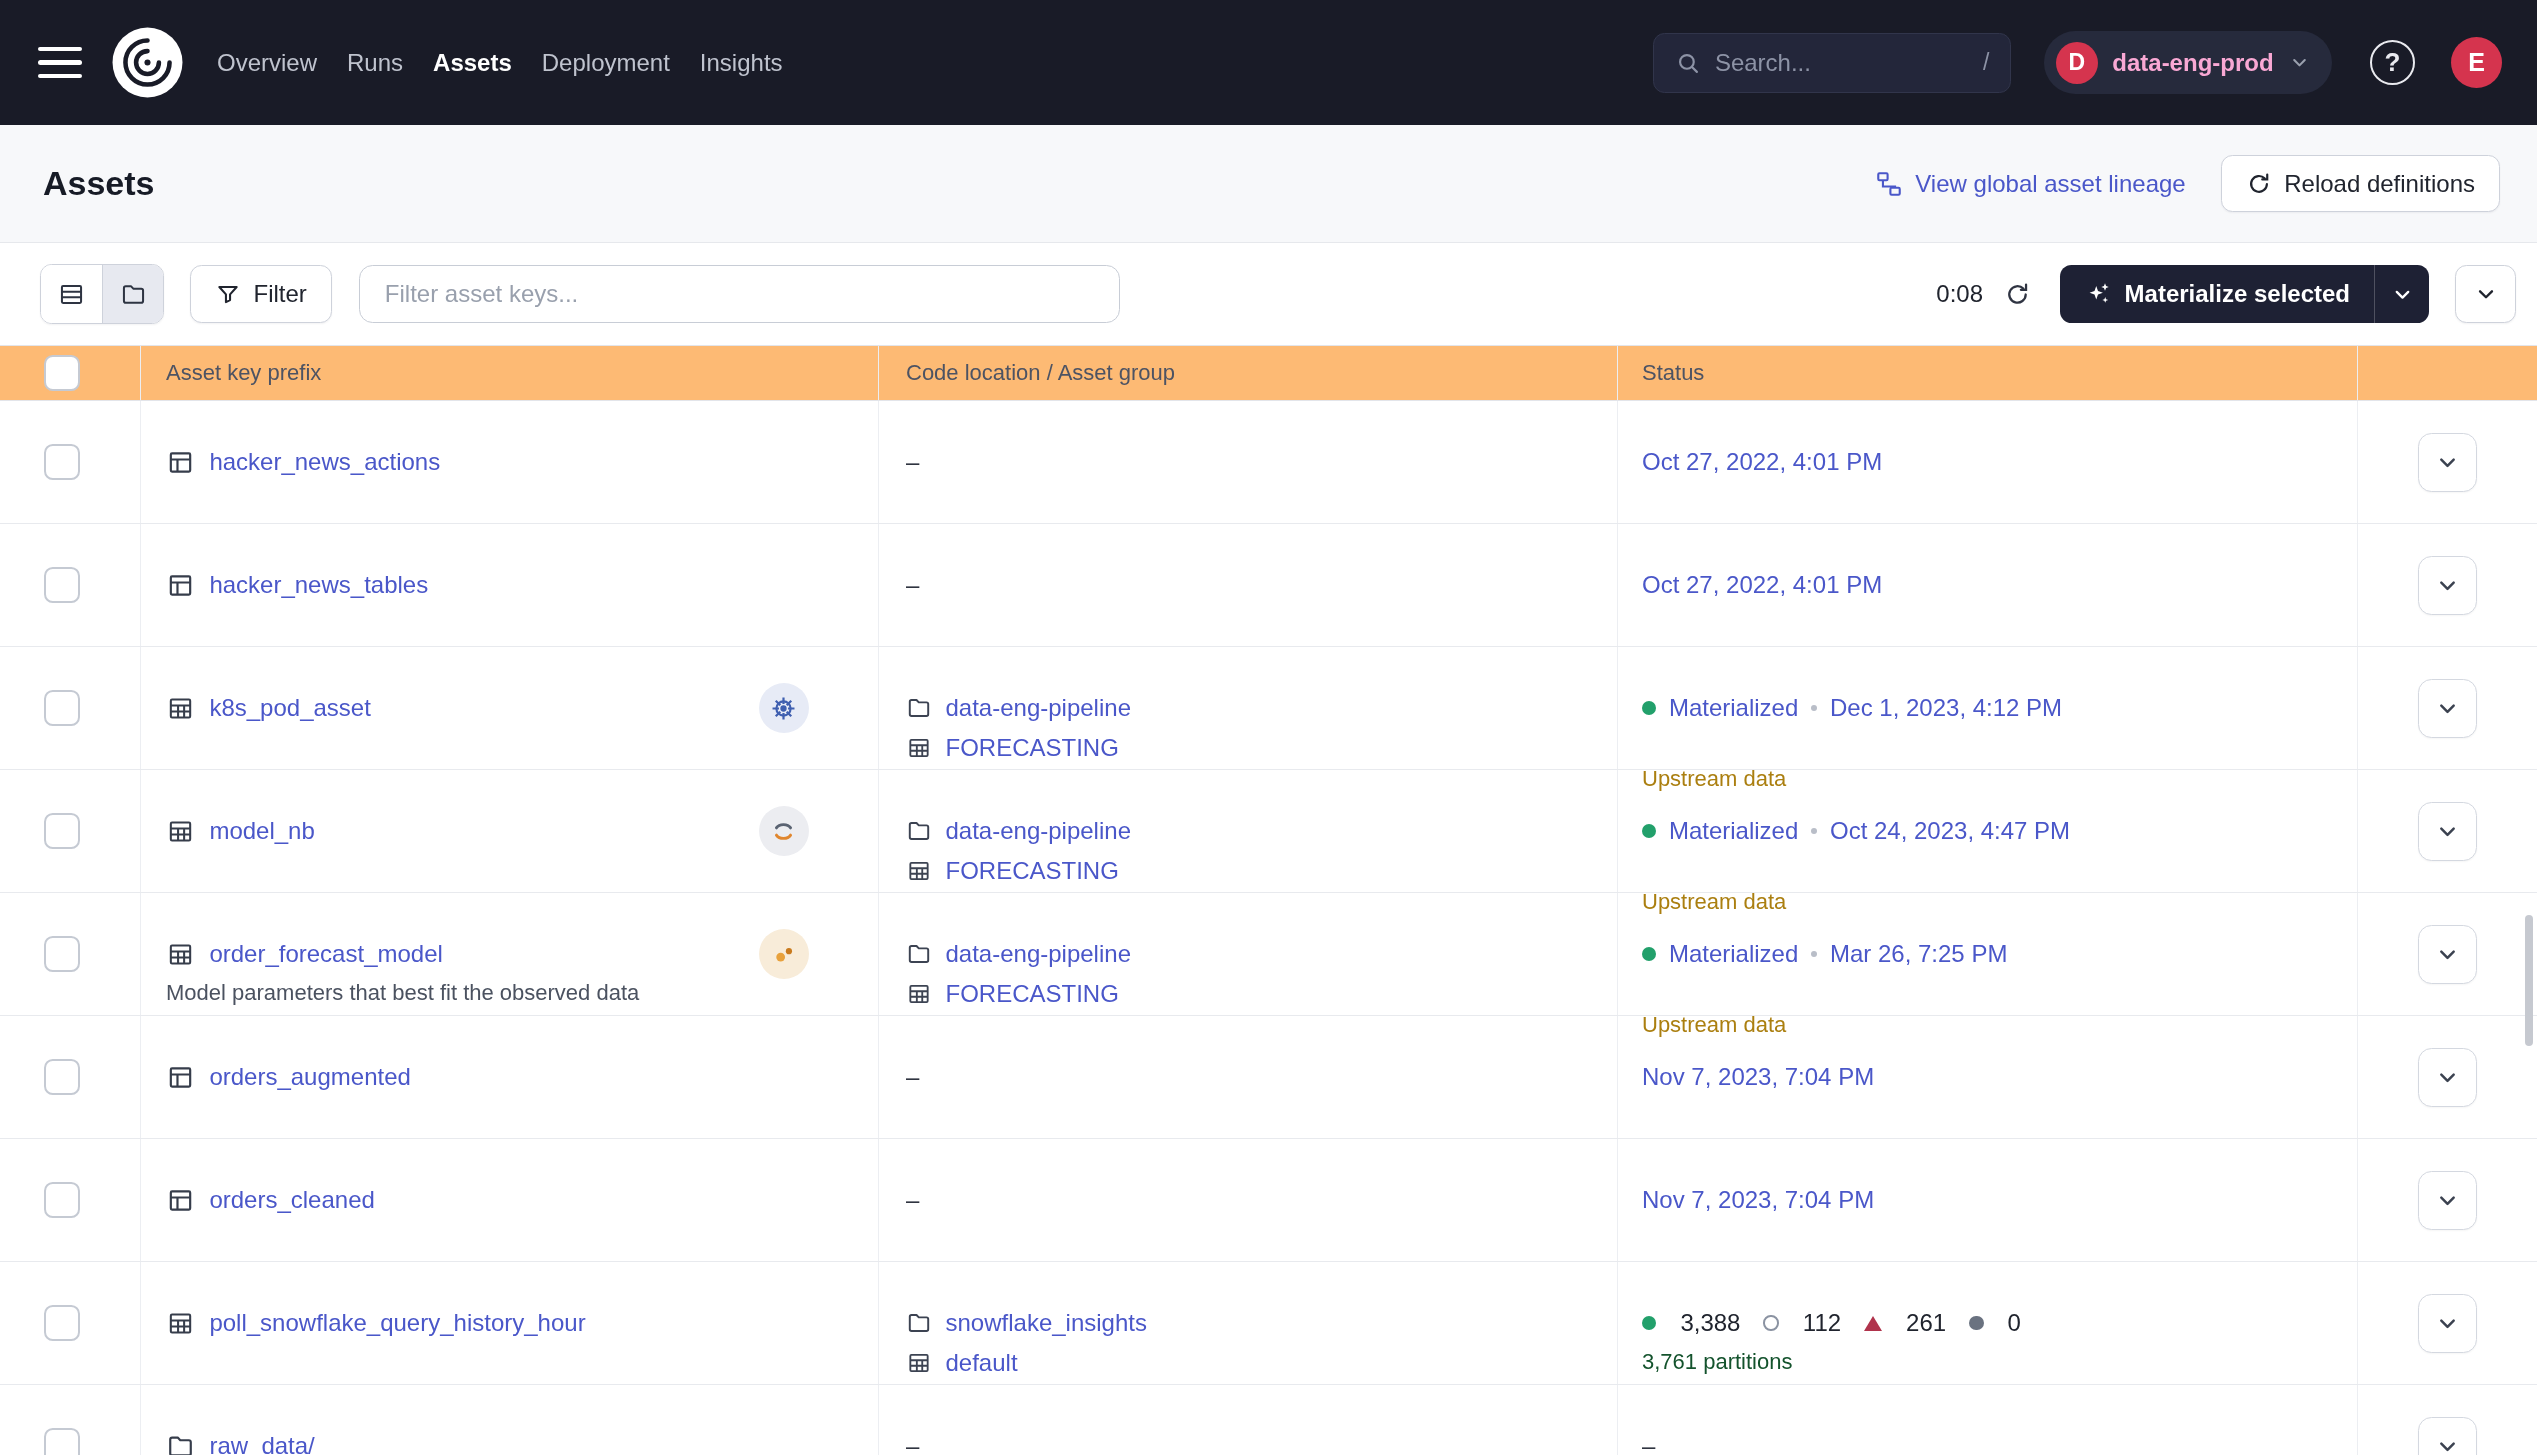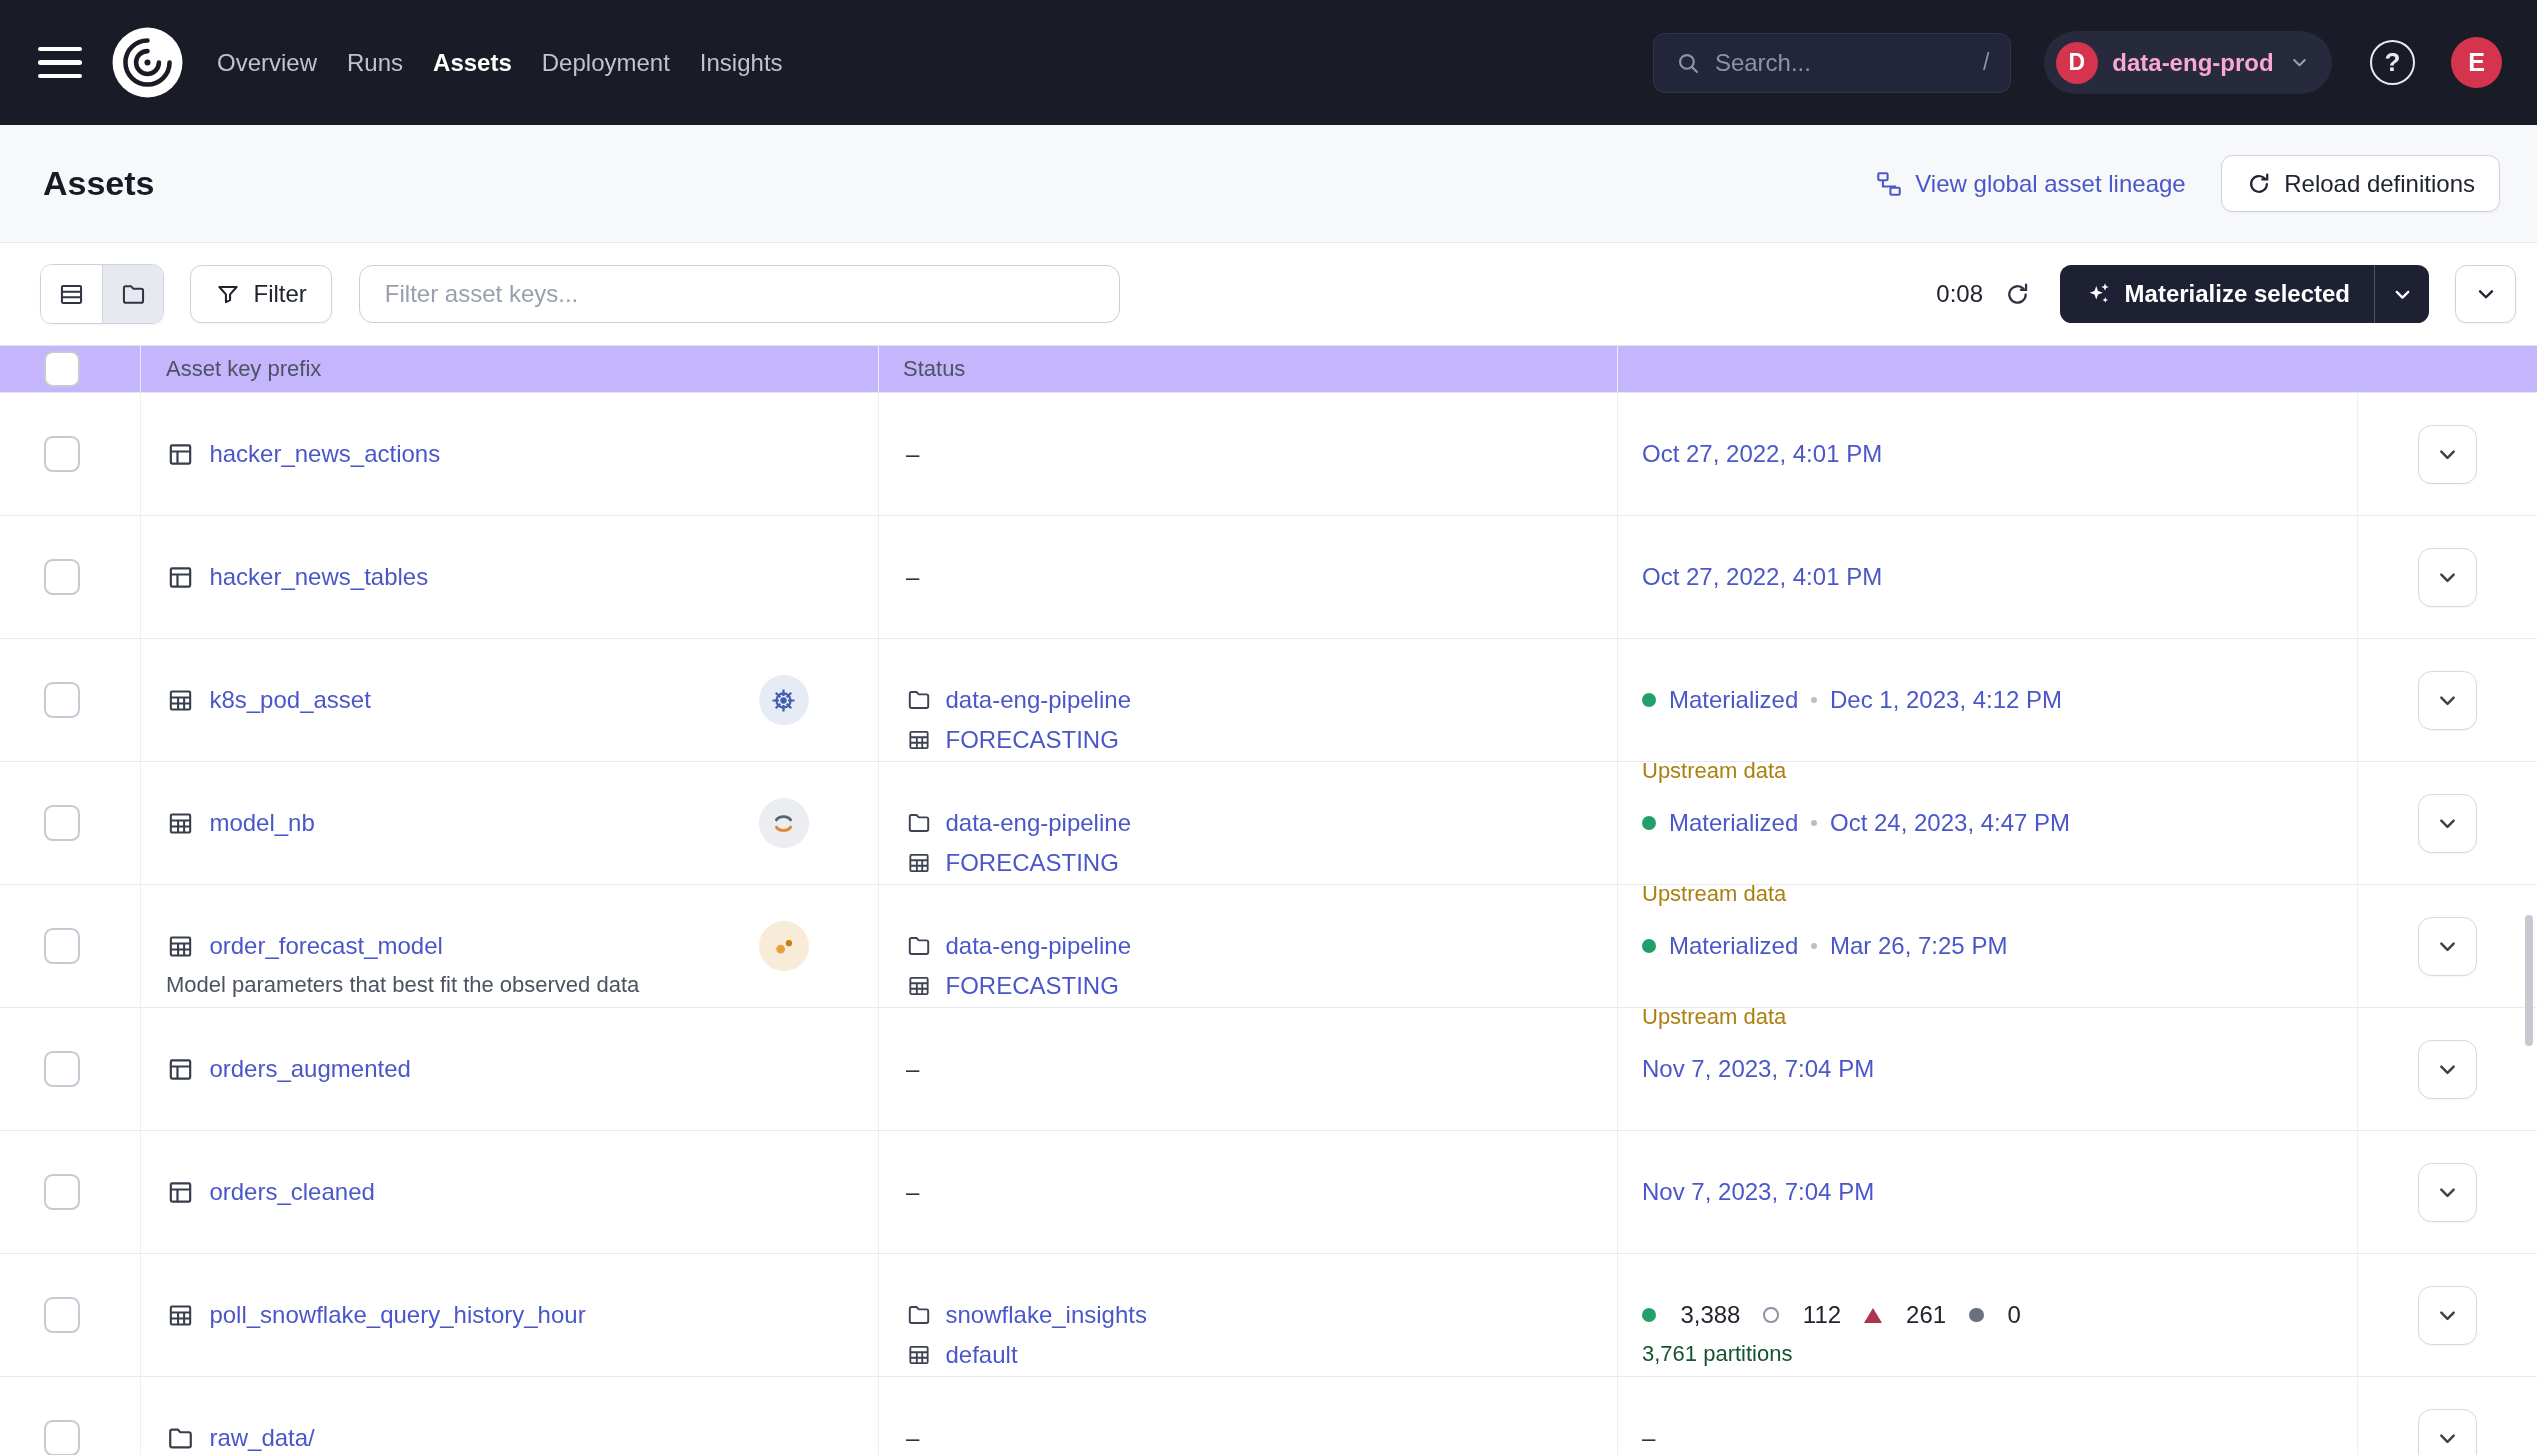--- a/index.html
+++ b/index.html
@@ -80,21 +80,21 @@
   .mat-btn { margin-left:29px; display:flex; align-items:stretch; background:#1e2134; border-radius:11.5px; overflow:hidden; color:#ffffff; height:58px; flex:none; }
   .mat-main { display:flex; align-items:center; gap:12.5px; padding:0 24px; font-size:24px; font-weight:600; cursor:pointer; white-space:nowrap; }
   .mat-main .icon svg { width:28px; height:28px; }
   .mat-caret { width:55px; display:flex; align-items:center; justify-content:center; border-left:1px solid rgba(255,255,255,.22); cursor:pointer; }
   .mat-caret svg { width:25px; height:25px; }
   .collapse-btn { margin-left:26px; width:61px; height:58px; padding:0; justify-content:center; }
   .collapse-btn svg { width:26px; height:26px; }
 
   
   .thead, .trow { display:grid; grid-template-columns:141px 738px 739px 740px 179px; }
-  .thead { height:48px; background:#c4b5fd; border-top:1px solid #e3e5ea; border-bottom:1px solid #e3e5ea; }
+  .thead { height:56px; background:#fdba74; border-top:1px solid #e3e5ea; border-bottom:1px solid #e3e5ea; }
   .thead .cell { font-size:22px; color:#4d5363; }
   .trow { height:123px; border-bottom:1px solid #e8eaee; background:#fff; }
   .cell { position:relative; display:flex; align-items:center; min-width:0; border-right:1px solid #eceef2; }
   .cell:last-child { border-right:none; }
   .c-check { padding-left:44px; }
   .c-asset { padding-left:25px; padding-right:17.3px; }
   .c-loc { padding-left:27px; }
   .c-status { padding-left:24px; }
   .c-actions { justify-content:center; }
   .checkbox { width:36px; height:36px; border:2.4px solid #c5cad3; border-radius:8.7px; background:#fff; display:inline-block; cursor:pointer; flex:none; }
@@ -265,20 +265,21 @@
     </button>
   </div>
 </div>
 
 <div class="table">
   <div class="thead">
     <div class="cell c-check">
       <span class="checkbox"></span>
     </div>
     <div class="cell c-asset">Asset key prefix</div>
+    <div class="cell c-loc">Code location / Asset group</div>
     <div class="cell c-status">Status</div>
     <div class="cell c-actions"></div>
   </div>
   <div id="rows">
       <div class="trow">
         <div class="cell c-check">
           <span class="checkbox"></span>
         </div>
         <div class="cell c-asset">
           <div class="line1">

